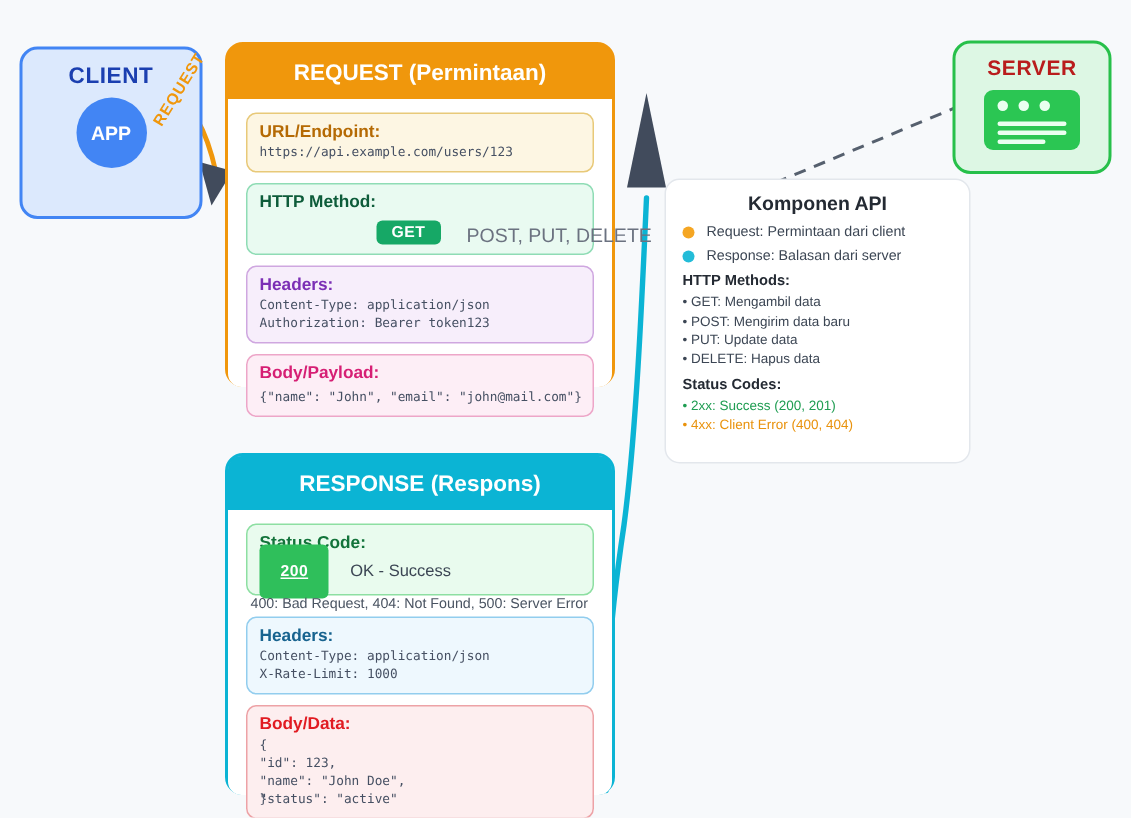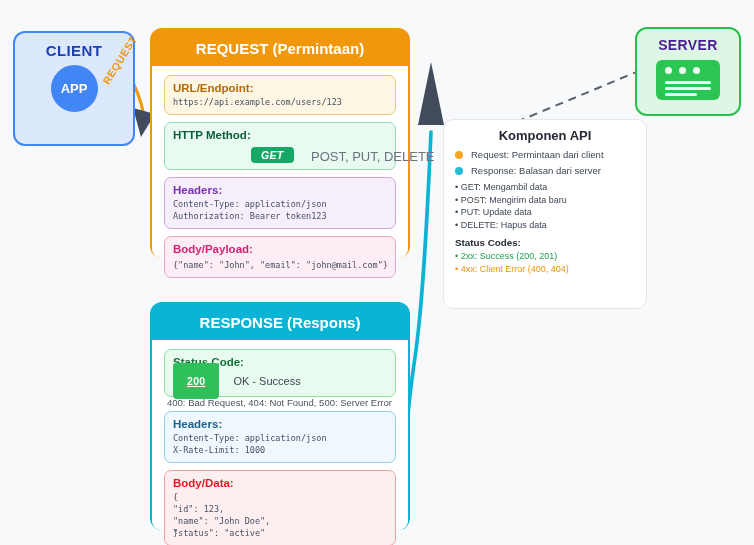--- a/index.html
+++ b/index.html
@@ -26,21 +26,21 @@
     background:#4285f4;display:flex;align-items:center;justify-content:center;
     color:#fff;font-size:13px;font-weight:bold;
   }
 
   
   #server-box{
     position:absolute;left:635px;top:27px;width:106px;height:89px;
     background:#ddf7e4;border:2px solid #27c04a;border-radius:12px;
     display:flex;flex-direction:column;align-items:center;padding-top:8px;box-sizing:border-box;
   }
-  #server-title{font-size:14px;font-weight:bold;color:#4c1d95;letter-spacing:.4px;}
+  #server-title{font-size:14px;font-weight:bold;color:#b91c1c;letter-spacing:.4px;}
   .server-glyph{margin-top:7px;width:64px;height:40px;border-radius:6px;background:#2bc653;position:relative;}
   .server-glyph i{position:absolute;top:7px;width:7px;height:7px;border-radius:50%;background:#eafff0;}
   .server-glyph i:nth-child(1){left:9px;}
   .server-glyph i:nth-child(2){left:23px;}
   .server-glyph i:nth-child(3){left:37px;}
   .server-glyph b{position:absolute;left:9px;height:3px;background:#eafff0;border-radius:2px;}
   .server-glyph b:nth-child(4){top:21px;width:46px;}
   .server-glyph b:nth-child(5){top:27px;width:46px;}
   .server-glyph b:nth-child(6){top:33px;width:32px;}
 
@@ -78,21 +78,21 @@
   .c-status .k{color:#12733a;}
   .c-head-res{background:#eef8fe;border:1px solid #92cdee;}
   .c-head-res .k{color:#17638f;}
   .c-body-res{background:#fdeeef;border:1px solid #eda2a6;}
   .c-body-res .k{color:#e11b22;}
 
   .method-row{display:flex;align-items:center;margin-top:3px;position:relative;height:17px;}
   .method-spacer{width:78px;}
   .chip{
     background:#16a866;color:#fff;font-size:10.5px;font-weight:bold;
-    border-radius:4px;padding:2px 10px;letter-spacing:.3px;font-style:italic;
+    border-radius:4px;padding:2px 10px;letter-spacing:.3px;
   }
   .method-alt{
     position:absolute;left:138px;top:3px;white-space:nowrap;
     font-size:13px;color:#6b7280;
   }
   .status-row{display:flex;align-items:center;margin-top:2px;height:18px;}
   .chip-200{
     background:#2fbf5b;color:#fff;font-size:10.5px;font-weight:bold;
     border-radius:4px;padding:12px 14px;letter-spacing:.3px;text-decoration:underline;
   }
@@ -232,20 +232,21 @@
 
     <div class="lg-row">
       <div class="dot orange"></div>
       <span>Request: Permintaan dari client</span>
     </div>
     <div class="lg-row">
       <div class="dot cyan"></div>
       <span>Response: Balasan dari server</span>
     </div>
 
+    <div class="lg-head">HTTP Methods:</div>
     <div class="lg-li">• GET: Mengambil data</div>
     <div class="lg-li">• POST: Mengirim data baru</div>
     <div class="lg-li">• PUT: Update data</div>
     <div class="lg-li">• DELETE: Hapus data</div>
 
     <div class="lg-head">Status Codes:</div>
     <div class="lg-li ok">• 2xx: Success (200, 201)</div>
     <div class="lg-li err">• 4xx: Client Error (400, 404)</div>
   </div>
 

